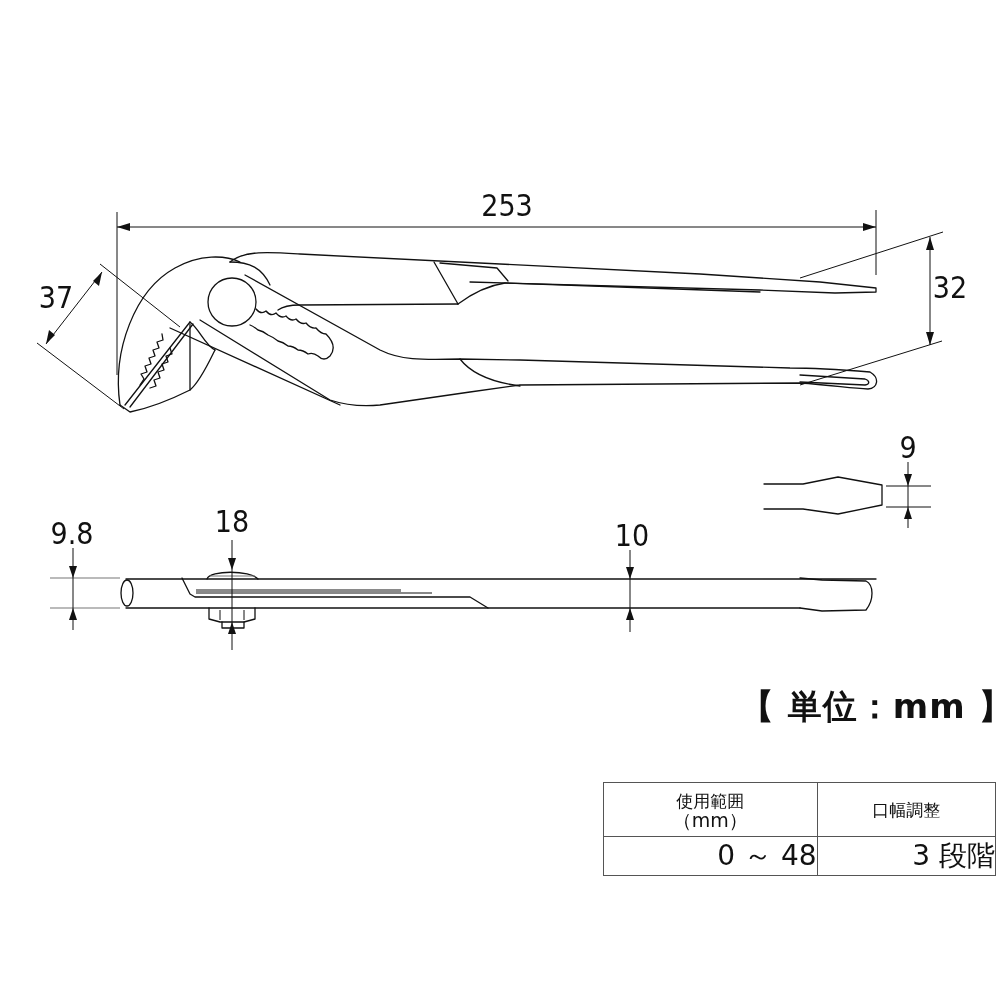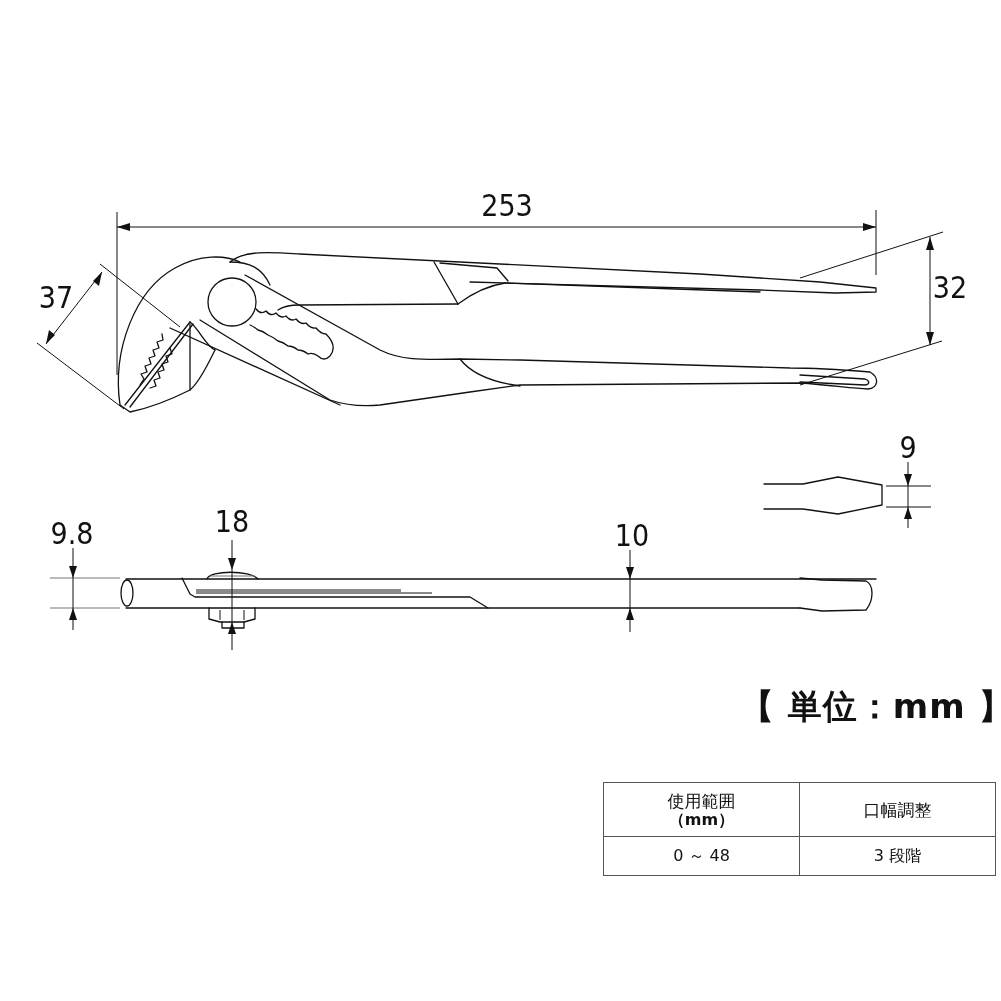--- a/index.html
+++ b/index.html
@@ -12,23 +12,23 @@
   .greyfill { fill: #8a8a8a; stroke: none; }
   .arrow { fill: #111; stroke: none; }
   .dimtxt { font-family: "DejaVu Sans Condensed", "DejaVu Sans", "Liberation Sans", sans-serif;
             font-size: 30px; fill: #111; }
   .unit-label { position: absolute; left: 740px; top: 684px; font-size: 34px; font-weight: bold;
                 letter-spacing: 1px; white-space: nowrap; }
   table.spec { position: absolute; left: 555px; top: 782px; width: 393px;
                border-collapse: collapse; font-size: 17px; margin-left: 48px; }
   table.spec td { border: 1.5px solid #555; text-align: center; vertical-align: middle; padding: 0; }
   table.spec tr.head td { height: 53px; }
-  table.spec tr.body td { height: 38px; font-size: 16px; }
+  table.spec tr.body td { height: 38px; font-size: 28px; text-align: right; }
   .h1 { display: block; line-height: 20px; }
-  .h2 { display: block; line-height: 18px; font-size: 16px; font-weight: bold; }
+  .h2 { display: block; line-height: 18px; font-size: 19px; }
 </style>
 </head>
 <body>
 
 <svg id="drawing" viewBox="0 0 1001 1001" xmlns="http://www.w3.org/2000/svg">
 
   <g>
     <line class="thin" x1="117" y1="212" x2="117" y2="375"></line>
     <line class="thin" x1="876" y1="210" x2="876" y2="275"></line>
     <line class="thin" x1="117" y1="227" x2="876" y2="227"></line>

